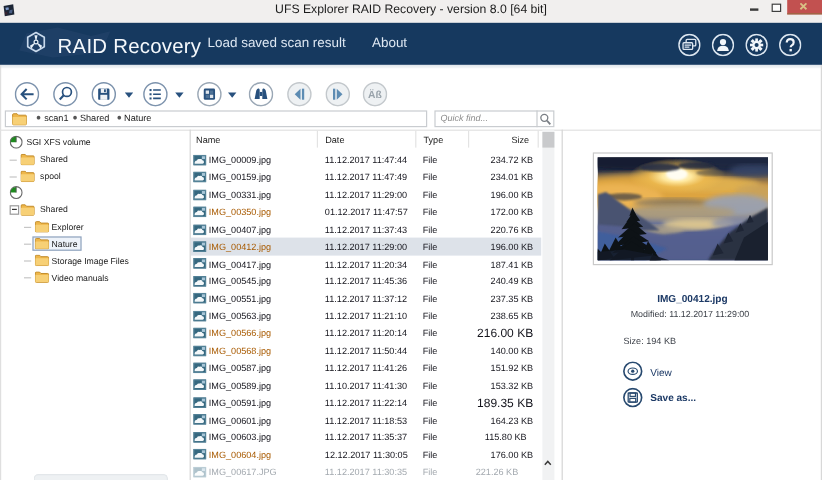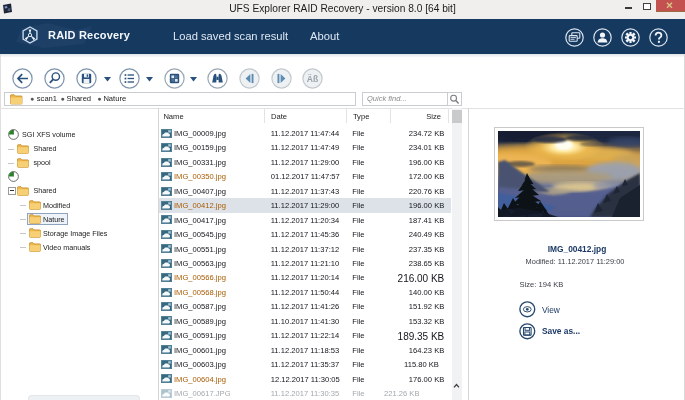--- a/index.html
+++ b/index.html
@@ -42,21 +42,21 @@
 
 <svg class="abs" style="left:21px;top:26px" width="18" height="18" viewBox="0 0 18 18">
   <polygon points="9,1 15.9,5 15.9,13 9,17 2.1,13 2.1,5" fill="none" stroke="#c8d9ec" stroke-width="1.4"></polygon>
   <g fill="#e8f1f8">
     <polygon points="9,9 7.7,3.4 10.3,3.4"></polygon>
     <polygon points="9,9 3.9,12.2 5.2,14.4"></polygon>
     <polygon points="9,9 14.1,12.2 12.8,14.4"></polygon>
   </g>
   <circle cx="9" cy="9" r="1.6" fill="#16395f" stroke="#e8f1f8" stroke-width="1"></circle>
 </svg>
-<div class="txt" style="left:48px;top:28.5px;font-size:11px;font-weight:bold;color:#f4f8fc;letter-spacing:0.2px">RAID Recovery</div>
+<div class="txt" style="left:48px;top:28.5px;font-size:17px;font-weight:normal;color:#f4f8fc;letter-spacing:0.2px">RAID Recovery</div>
 <div class="txt" style="left:173px;top:30px;font-size:11.2px;color:#dde7f2">Load saved scan result</div>
 <div class="txt" style="left:310px;top:30px;font-size:11.2px;color:#dde7f2">About</div>
 
 <svg class="abs" style="left:565px;top:27.5px" width="19" height="19" viewBox="0 0 19 19">
   <circle cx="9.5" cy="9.5" r="8.7" fill="none" stroke="#dce6f0" stroke-width="1.2"></circle>
   <rect x="6.8" y="4.8" width="8" height="5.4" rx="0.8" fill="none" stroke="#dce6f0" stroke-width="1.1"></rect>
   <rect x="4.2" y="7.6" width="8" height="5.6" rx="0.8" fill="#16395f" stroke="#dce6f0" stroke-width="1.1"></rect>
   <line x1="5.5" y1="9.6" x2="11" y2="9.6" stroke="#dce6f0" stroke-width="0.9"></line>
   <line x1="5.5" y1="11.3" x2="9.5" y2="11.3" stroke="#dce6f0" stroke-width="0.9"></line>
 </svg>
@@ -177,21 +177,21 @@
 <svg class="abs" style="left:448.5px;top:93.5px" width="11" height="11" viewBox="0 0 11 11">
   <circle cx="4.6" cy="4.2" r="2.9" fill="none" stroke="#7a7f85" stroke-width="1.1"></circle>
   <line x1="6.8" y1="6.6" x2="9.6" y2="9.6" stroke="#7a7f85" stroke-width="1.5"></line>
 </svg>
 
 <div class="abs" style="left:0;top:107.5px;width:685px;height:0.8px;background:#e2e2e2"></div>
 
 <div class="abs" style="left:157.6px;top:108px;width:1px;height:292px;background:#d5d5d5"></div>
 <div class="abs" style="left:468.4px;top:108px;width:1px;height:292px;background:#d5d5d5"></div>
 
-<div id="tree" style="position:absolute;left:0;top:124px;width:157.6px;height:264px;overflow:hidden">
+<div id="tree" style="position:absolute;left:0;top:108px;width:157.6px;height:264px;overflow:hidden">
 <svg class="abs" style="left:7.5px;top:4.9px" width="11" height="11" viewBox="0 0 11 11">
       <circle cx="5.5" cy="5.5" r="4.9" fill="#fff" stroke="#6a6a6a" stroke-width="1"></circle>
       <path d="M5.5,5.5 L5.5,0.8 A4.7,4.7 0 0 0 0.8,5.5 Z" fill="#1f8a1f"></path>
       <path d="M5.5,5.5 L5.5,0.8" stroke="#555" stroke-width="0.7"></path>
     </svg>
 <div class="txt" style="left:22px;top:6.0px;font-size:7.2px;color:#1a1a1a">SGI XFS volume</div>
 <div class="abs" style="left:8px;top:24.5px;width:6px;height:1px;background:#c6c6c6"></div>
 <svg class="abs" style="left:17px;top:19.5px" width="12" height="10" viewBox="0 0 12 10">
       <path d="M0.5,2.6 L0.5,1.5 Q0.5,0.7 1.3,0.7 L4,0.7 L5.1,1.9 L10.7,1.9 Q11.5,1.9 11.5,2.7 L11.5,8.5 Q11.5,9.3 10.7,9.3 L1.3,9.3 Q0.5,9.3 0.5,8.5 Z" fill="#efb74a" stroke="#c08a28" stroke-width="0.8"></path>
       <path d="M0.5,3.2 L11.5,3.2 L11.5,8.5 Q11.5,9.3 10.7,9.3 L1.3,9.3 Q0.5,9.3 0.5,8.5 Z" fill="#f7d076"></path>
@@ -213,21 +213,21 @@
 <svg class="abs" style="left:17px;top:61.8px" width="12" height="10" viewBox="0 0 12 10">
       <path d="M0.5,2.6 L0.5,1.5 Q0.5,0.7 1.3,0.7 L4,0.7 L5.1,1.9 L10.7,1.9 Q11.5,1.9 11.5,2.7 L11.5,8.5 Q11.5,9.3 10.7,9.3 L1.3,9.3 Q0.5,9.3 0.5,8.5 Z" fill="#efb74a" stroke="#c08a28" stroke-width="0.8"></path>
       <path d="M0.5,3.2 L11.5,3.2 L11.5,8.5 Q11.5,9.3 10.7,9.3 L1.3,9.3 Q0.5,9.3 0.5,8.5 Z" fill="#f7d076"></path>
     </svg>
 <div class="txt" style="left:33.4px;top:62.4px;font-size:7.2px;color:#1a1a1a">Shared</div>
 <div class="abs" style="left:20px;top:80.9px;width:6px;height:1px;background:#c6c6c6"></div>
 <svg class="abs" style="left:28.6px;top:75.9px" width="12" height="10" viewBox="0 0 12 10">
       <path d="M0.5,2.6 L0.5,1.5 Q0.5,0.7 1.3,0.7 L4,0.7 L5.1,1.9 L10.7,1.9 Q11.5,1.9 11.5,2.7 L11.5,8.5 Q11.5,9.3 10.7,9.3 L1.3,9.3 Q0.5,9.3 0.5,8.5 Z" fill="#efb74a" stroke="#c08a28" stroke-width="0.8"></path>
       <path d="M0.5,3.2 L11.5,3.2 L11.5,8.5 Q11.5,9.3 10.7,9.3 L1.3,9.3 Q0.5,9.3 0.5,8.5 Z" fill="#f7d076"></path>
     </svg>
-<div class="txt" style="left:43px;top:76.5px;font-size:7.2px;color:#1a1a1a">Modified</div>
+<div class="txt" style="left:43px;top:76.5px;font-size:7.2px;color:#1a1a1a">Explorer</div>
 <div class="abs" style="left:20px;top:95.1px;width:6px;height:1px;background:#c6c6c6"></div>
 <div class="abs" style="left:27px;top:88.9px;width:41px;height:12.4px;border:1px solid #8fa3bd;background:#eef3fa;box-sizing:border-box"></div>
 <svg class="abs" style="left:28.6px;top:90.1px" width="12" height="10" viewBox="0 0 12 10">
       <path d="M0.5,2.6 L0.5,1.5 Q0.5,0.7 1.3,0.7 L4,0.7 L5.1,1.9 L10.7,1.9 Q11.5,1.9 11.5,2.7 L11.5,8.5 Q11.5,9.3 10.7,9.3 L1.3,9.3 Q0.5,9.3 0.5,8.5 Z" fill="#efb74a" stroke="#c08a28" stroke-width="0.8"></path>
       <path d="M0.5,3.2 L11.5,3.2 L11.5,8.5 Q11.5,9.3 10.7,9.3 L1.3,9.3 Q0.5,9.3 0.5,8.5 Z" fill="#f7d076"></path>
     </svg>
 <div class="txt" style="left:43px;top:90.7px;font-size:7.2px;color:#1a1a1a">Nature</div>
 <div class="abs" style="left:20px;top:109.2px;width:6px;height:1px;background:#c6c6c6"></div>
 <svg class="abs" style="left:28.6px;top:104.2px" width="12" height="10" viewBox="0 0 12 10">
       <path d="M0.5,2.6 L0.5,1.5 Q0.5,0.7 1.3,0.7 L4,0.7 L5.1,1.9 L10.7,1.9 Q11.5,1.9 11.5,2.7 L11.5,8.5 Q11.5,9.3 10.7,9.3 L1.3,9.3 Q0.5,9.3 0.5,8.5 Z" fill="#efb74a" stroke="#c08a28" stroke-width="0.8"></path>
@@ -435,21 +435,21 @@
 <div class="txt" style="left:384px;top:374.5px;width:60.3px;text-align:right;font-size:7.6px;color:#14141c">176.00 KB</div>
 <svg class="abs" style="left:161px;top:388.6px" opacity="0.4" width="11" height="9" viewBox="0 0 11 9">
       <rect x="0" y="0" width="11" height="9" fill="#36687f"></rect>
       <rect x="0.6" y="0.6" width="9.8" height="7.8" fill="none" stroke="#5e8ba0" stroke-width="0.7"></rect>
       <rect x="7.2" y="1.2" width="2.6" height="2.4" fill="#a8c6d8"></rect>
       <path d="M1.2,7.4 Q0.9,4.9 3.1,4.7 Q3.7,3.2 5.3,3.6 Q7,2.9 7.7,4.6 Q9.1,4.8 9,6.2 Q9,7.4 7.8,7.4 Z" fill="#f4f8fa"></path>
     </svg>
 <div class="txt" style="left:174px;top:388.9px;font-size:7.6px;color:#a3a9af">IMG_00617.JPG</div>
 <div class="txt" style="left:270.7px;top:388.9px;font-size:7.6px;color:#a3a9af">11.12.2017 11:30:35</div>
 <div class="txt" style="left:352.3px;top:388.9px;font-size:7.6px;color:#a3a9af">File</div>
-<div class="txt" style="left:384px;top:388.9px;width:60.3px;text-align:left;font-size:7.6px;color:#a3a9af">221.26 KB</div>
+<div class="txt" style="left:384px;top:388.9px;width:60.3px;text-align:center;font-size:7.6px;color:#a3a9af">221.26 KB</div>
 </div>
 
 <div class="abs" style="left:451.5px;top:108px;width:10px;height:292px;background:#f1f2f3"></div>
 <div class="abs" style="left:451.5px;top:110px;width:10px;height:13px;background:#c9cacc"></div>
 <svg class="abs" style="left:453px;top:383px" width="7" height="5.5" viewBox="0 0 7 5.5">
   <path d="M1,4.3 L3.5,1.5 L6,4.3" fill="none" stroke="#3a3a3a" stroke-width="1.2"></path>
 </svg>
 
 <div class="abs" style="left:494px;top:127px;width:149.5px;height:93.5px;background:#fff;border:1px solid #c9c9c9;box-sizing:border-box"></div>
 <svg class="abs" style="left:497.5px;top:130.5px" width="142" height="86" viewBox="0 0 142 86" preserveAspectRatio="none">

